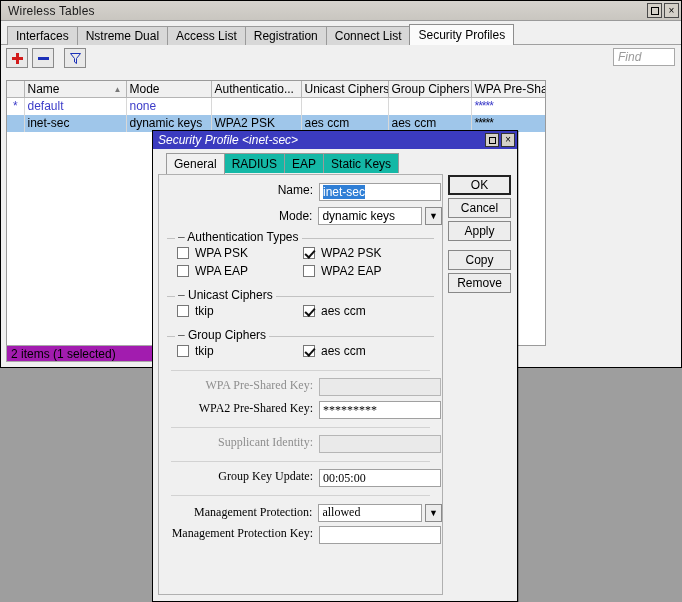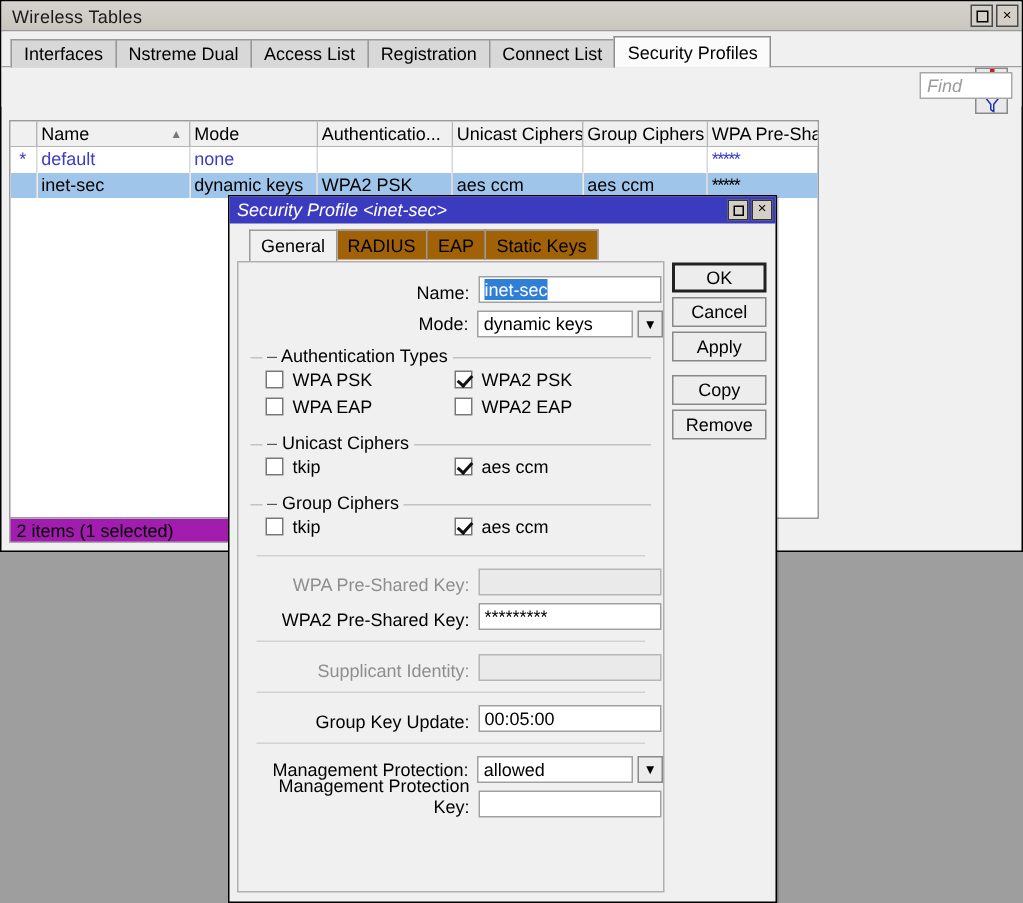--- a/index.html
+++ b/index.html
@@ -93,25 +93,24 @@
     height: 21px;
     z-index: 3;
     border-color: #8e8e8e;
   }
 
   
   .toolbar {
     height: 26px;
     background: #f0f0f0;
     display: flex;
-    align-items: flex-end;
+    align-items: center;
     padding: 0 5px;
     box-sizing: border-box;
     position: relative;
-    flex-direction: column;
   }
   .tbtn {
     width: 22px; height: 20px;
     border: 1px solid #8a8a8a;
     background: #e9e9e9;
     margin-right: 4px;
     display: flex; align-items: center; justify-content: center;
     box-sizing: border-box;
     cursor: default;
   }
@@ -248,21 +247,21 @@
   }
   .dlg-tabs {
     position: absolute;
     left: 13px; top: 4px;
     display: flex; 
     height: 21px;
   }
   .dtab {
     height: 20px;
     padding: 0 7px;
-    background: #a16207;
+    background: #14b8a6;
     border: 1px solid #9a9a9a;
     border-bottom: none;
     display: flex; align-items: center;
     font-size: 12px;
     margin-right: -1px;
     box-sizing: border-box;
     cursor: default;
   }
   .dtab.active {
     background: #f0f0f0;
@@ -295,21 +294,21 @@
     cursor: default;
   }
   .dbtn.default {
     border: 2px solid #222;
   }
   .dbtn.gap { margin-top: 9px; }
 
   
   .frow {
     display: flex;
-    align-items: flex-end;
+    align-items: flex-start;
     height: 19px;
     margin-bottom: 4px;
   }
   .flabel {
     width: 160px;
     text-align: right;
     padding-right: 6px;
     font-size: 12px;
     box-sizing: border-box;
   }
@@ -389,21 +388,21 @@
     width: 4px; height: 8px;
     border: solid #111;
     border-width: 0 2px 2px 0;
     transform: rotate(42deg);
   }
   .sep {
     height: 1px;
     background: #d2d2d2;
     margin: 7px 12px;
   }
-  .fields-lower { padding-top: 6px; }
+  .fields-lower { padding-top: 6px; font-family: Liberation Serif, serif; }
 </style>
 </head>
 <body>
 
 <div id="wireless-window">
 
   <div class="titlebar">
     <div class="title">Wireless Tables</div>
     <div class="win-btns">
       <div class="win-btn">

